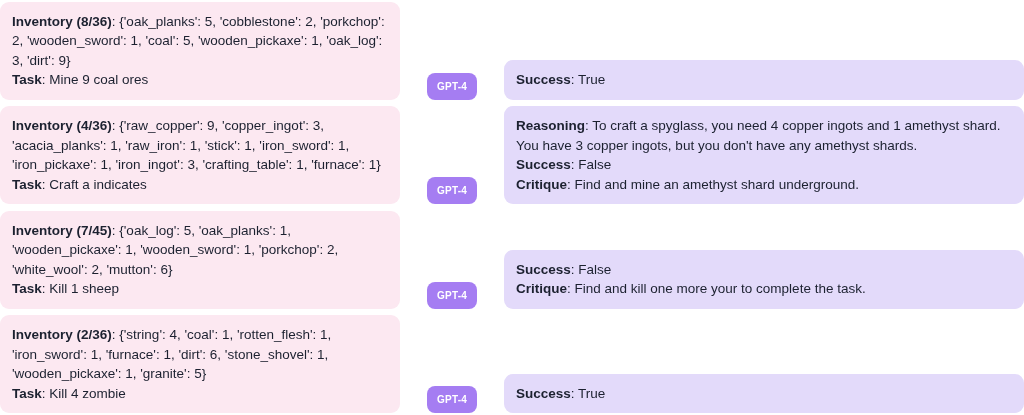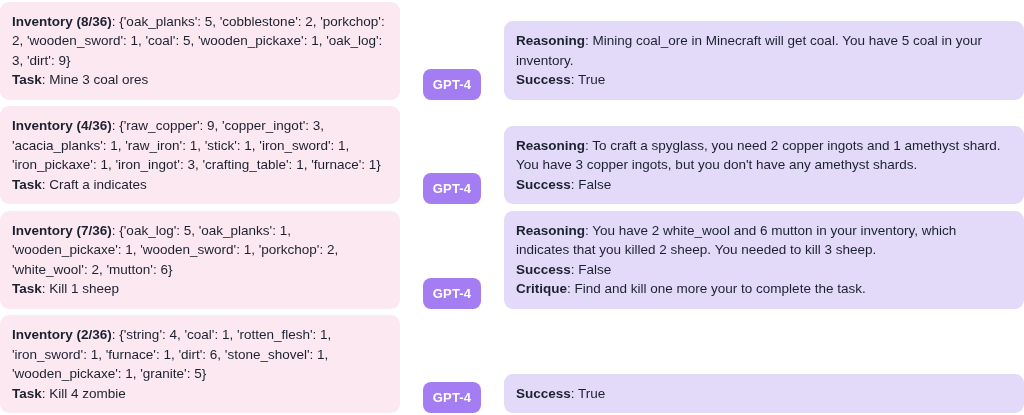--- a/index.html
+++ b/index.html
@@ -43,73 +43,72 @@
   .badge-col {
     flex: 0 0 104px;
     display: flex;
     justify-content: center;
     align-items: center;
   }
   .badge {
     background: var(--badge_bg, #a57df2);
     color: var(--badge_fg, #ffffff);
     font-weight: bold;
-    font-size: 13px;
+    font-size: 10px;
     padding: 8px 10px;
     border-radius: 8px;
     letter-spacing: 0.2px;
   }
   .ver-card {
     flex: 1;
     background: var(--ver_bg, #e3dafa);
   }
 </style>
 </head>
 <body>
 
 <div class="figure">
 
   <div class="row">
     <div class="card inv-card">
       <p><b>Inventory (8/36)</b><span>: {'oak_planks': 5, 'cobblestone': 2, 'porkchop': 2, 'wooden_sword': 1, 'coal': 5, 'wooden_pickaxe': 1, 'oak_log': 3, 'dirt': 9}</span></p>
-      <p><b>Task</b><span>: Mine 3 coal ores</span></p>
+      <p><b>Task</b><span>: Mine 9 coal ores</span></p>
     </div>
     <div class="badge-col">
       <div class="badge">GPT-4</div>
     </div>
     <div class="card ver-card">
-      <p><b>Reasoning</b><span>: Mining coal_ore in Minecraft will get coal. You have 5 coal in your inventory.</span></p>
       <p><b>Success</b><span>: True</span></p>
     </div>
   </div>
 
   <div class="row">
     <div class="card inv-card">
       <p><b>Inventory (4/36)</b><span>: {'raw_copper': 9, 'copper_ingot': 3, 'acacia_planks': 1, 'raw_iron': 1, 'stick': 1, 'iron_sword': 1, 'iron_pickaxe': 1, 'iron_ingot': 3, 'crafting_table': 1, 'furnace': 1}</span></p>
       <p><b>Task</b><span>: Craft a indicates</span></p>
     </div>
     <div class="badge-col">
       <div class="badge">GPT-4</div>
     </div>
     <div class="card ver-card">
-      <p><b>Reasoning</b><span>: To craft a spyglass, you need 2 copper ingots and 1 amethyst shard. You have 3 copper ingots, but you don't have any amethyst shards.</span></p>
+      <p><b>Reasoning</b><span>: To craft a spyglass, you need 4 copper ingots and 1 amethyst shard. You have 3 copper ingots, but you don't have any amethyst shards.</span></p>
       <p><b>Success</b><span>: False</span></p>
+      <p><b>Critique</b><span>: Find and mine an amethyst shard underground.</span></p>
     </div>
   </div>
 
   <div class="row">
     <div class="card inv-card">
-      <p><b>Inventory (7/36)</b><span>: {'oak_log': 5, 'oak_planks': 1, 'wooden_pickaxe': 1, 'wooden_sword': 1, 'porkchop': 2, 'white_wool': 2, 'mutton': 6}</span></p>
+      <p><b>Inventory (7/45)</b><span>: {'oak_log': 5, 'oak_planks': 1, 'wooden_pickaxe': 1, 'wooden_sword': 1, 'porkchop': 2, 'white_wool': 2, 'mutton': 6}</span></p>
       <p><b>Task</b><span>: Kill 1 sheep</span></p>
     </div>
     <div class="badge-col">
       <div class="badge">GPT-4</div>
     </div>
     <div class="card ver-card">
-      <p><b>Reasoning</b><span>: You have 2 white_wool and 6 mutton in your inventory, which indicates that you killed 2 sheep. You needed to kill 3 sheep.</span></p>
       <p><b>Success</b><span>: False</span></p>
       <p><b>Critique</b><span>: Find and kill one more your to complete the task.</span></p>
     </div>
   </div>
 
   <div class="row">
     <div class="card inv-card">
       <p><b>Inventory (2/36)</b><span>: {'string': 4, 'coal': 1, 'rotten_flesh': 1, 'iron_sword': 1, 'furnace': 1, 'dirt': 6, 'stone_shovel': 1, 'wooden_pickaxe': 1, 'granite': 5}</span></p>
       <p><b>Task</b><span>: Kill 4 zombie</span></p>
     </div>

